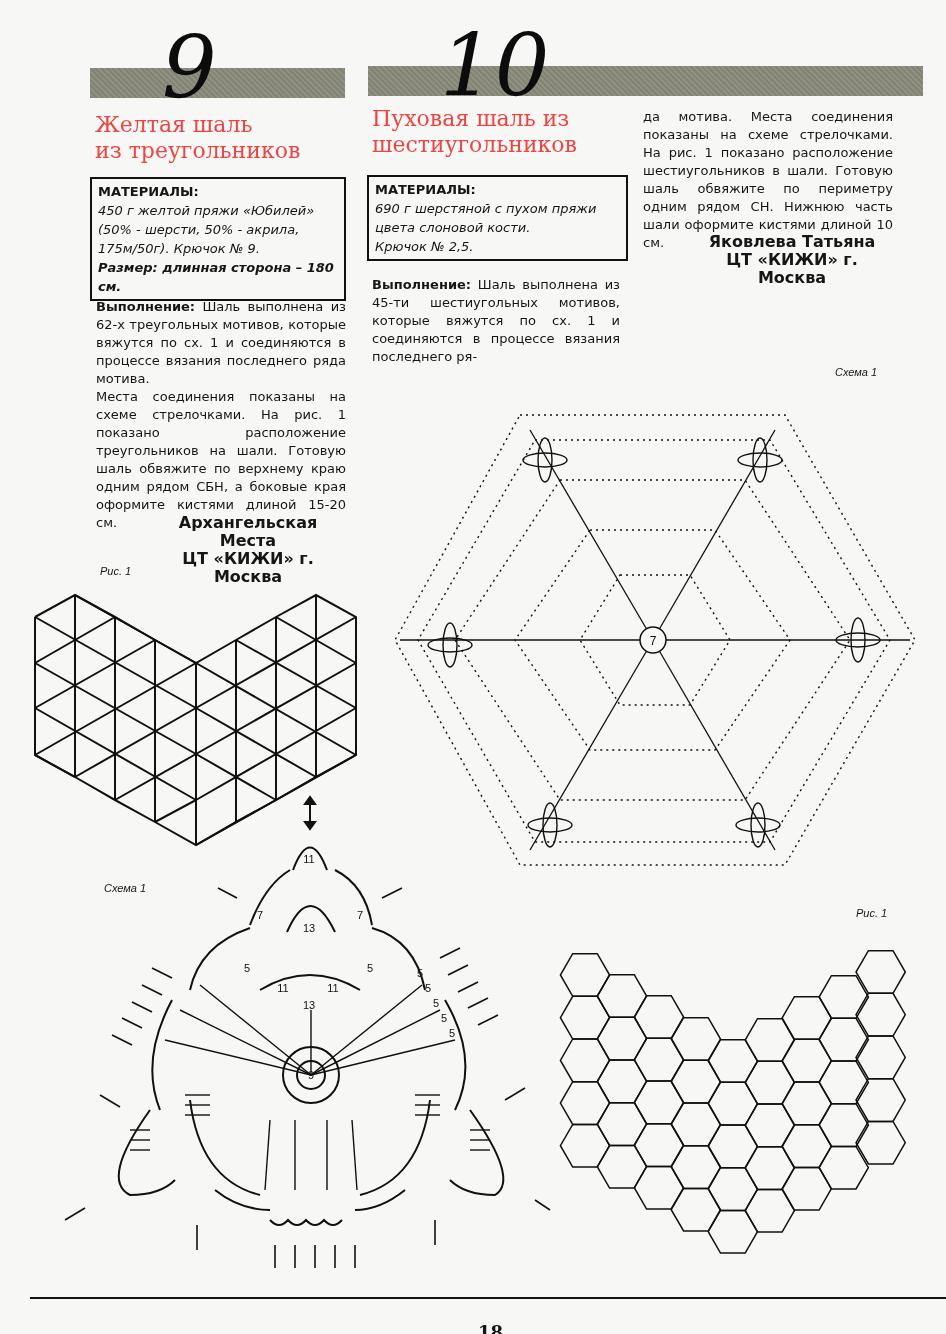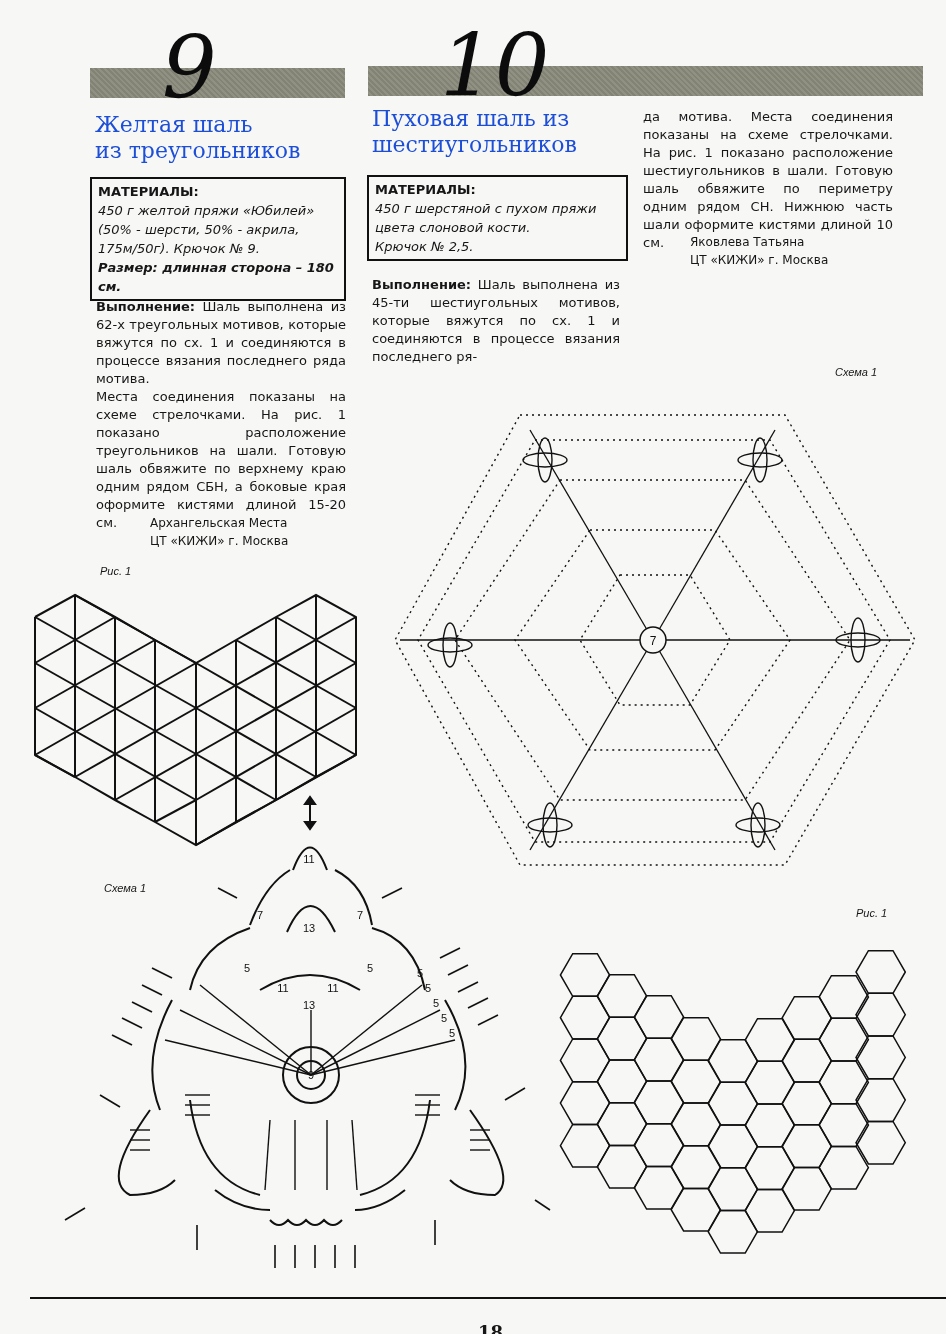--- a/index.html
+++ b/index.html
@@ -1,26 +1,26 @@
 <!DOCTYPE html>
 <html><head>
 <meta charset="utf-8">
 <style>
   html,body{margin:0;padding:0;}
   body{width:946px;height:1334px;position:relative;background:#f7f8f6;overflow:hidden;font-family:"DejaVu Sans",sans-serif;color:#161616;}
   .band{position:absolute;height:30px;background:#8a8b7c;background-image:repeating-linear-gradient(45deg,rgba(0,0,0,.06) 0 2px,rgba(255,255,255,.05) 2px 4px);}
   .bignum{position:absolute;font-family:"DejaVu Serif",serif;font-style:italic;font-size:86px;line-height:1;color:#0c0c0c;}
-  .title{position:absolute;font-family:"DejaVu Serif",serif;font-size:22px;line-height:26px;color:#1d4ed8;}
+  .title{position:absolute;font-family:"DejaVu Serif",serif;font-size:22px;line-height:26px;color:#ef4444;}
   .matbox{position:absolute;border:2px solid #111;padding:3px 6px;font-size:13px;line-height:19px;}
   .matbox .hd{font-weight:bold;font-style:normal;}
   .matbox .it{font-style:italic;}
   .matbox .bi{font-style:italic;font-weight:bold;}
   .body{position:absolute;font-size:13px;line-height:18px;text-align:justify;}
   .body b{font-weight:bold;}
-  .sig{position:absolute;font-size:12px;font-weight:normal;text-align:left;line-height:18px;}
+  .sig{position:absolute;font-size:16px;font-weight:bold;text-align:center;line-height:18px;}
   .caption{position:absolute;font-family:"Liberation Sans",sans-serif;font-style:italic;font-size:11px;}
   svg{position:absolute;overflow:visible;}
   .ln{stroke:#111;stroke-width:2;fill:none;}
   .pagerule{position:absolute;left:30px;width:916px;height:2px;background:#111;top:1297px;}
   .pagenum{position:absolute;top:1322px;left:478px;font-family:"DejaVu Serif",serif;font-weight:bold;font-size:18px;}
 </style>
 </head>
 <body>
 
 <div class="band" style="left:90px;top:68px;width:255px;"></div>
@@ -39,21 +39,21 @@
 
 <div class="matbox" style="left:90px;top:177px;width:240px;">
   <div class="hd">МАТЕРИАЛЫ:</div>
   <div class="it">450 г желтой пряжи «Юбилей»</div>
   <div class="it">(50% - шерсти, 50% - акрила,</div>
   <div class="it">175м/50г). Крючок № 9.</div>
   <div class="bi">Размер: длинная сторона –  180 см.</div>
 </div>
 <div class="matbox" style="left:367px;top:175px;width:245px;">
   <div class="hd">МАТЕРИАЛЫ:</div>
-  <div class="it">450 г шерстяной с пухом пряжи</div>
+  <div class="it">690 г шерстяной с пухом пряжи</div>
   <div class="it">цвета слоновой кости.</div>
   <div class="it">Крючок № 2,5.</div>
 </div>
 
 <div class="body" style="left:96px;top:298px;width:250px;">
   <span><b>Выполнение:</b><span> Шаль выполнена из 62-х треугольных мотивов, которые вяжутся по сх. 1 и соединяются в процессе вязания последнего ряда мотива.</span></span>
   <div>Места соединения показаны на схеме стрелочками. На рис. 1 показано расположение треугольников на шали. Готовую шаль обвяжите по верхнему краю одним рядом СБН, а боковые края оформите кистями длиной 15-20 см.</div>
 </div>
 <div class="sig" style="left:150px;top:514px;width:196px;">
   <div>Архангельская Места</div>

